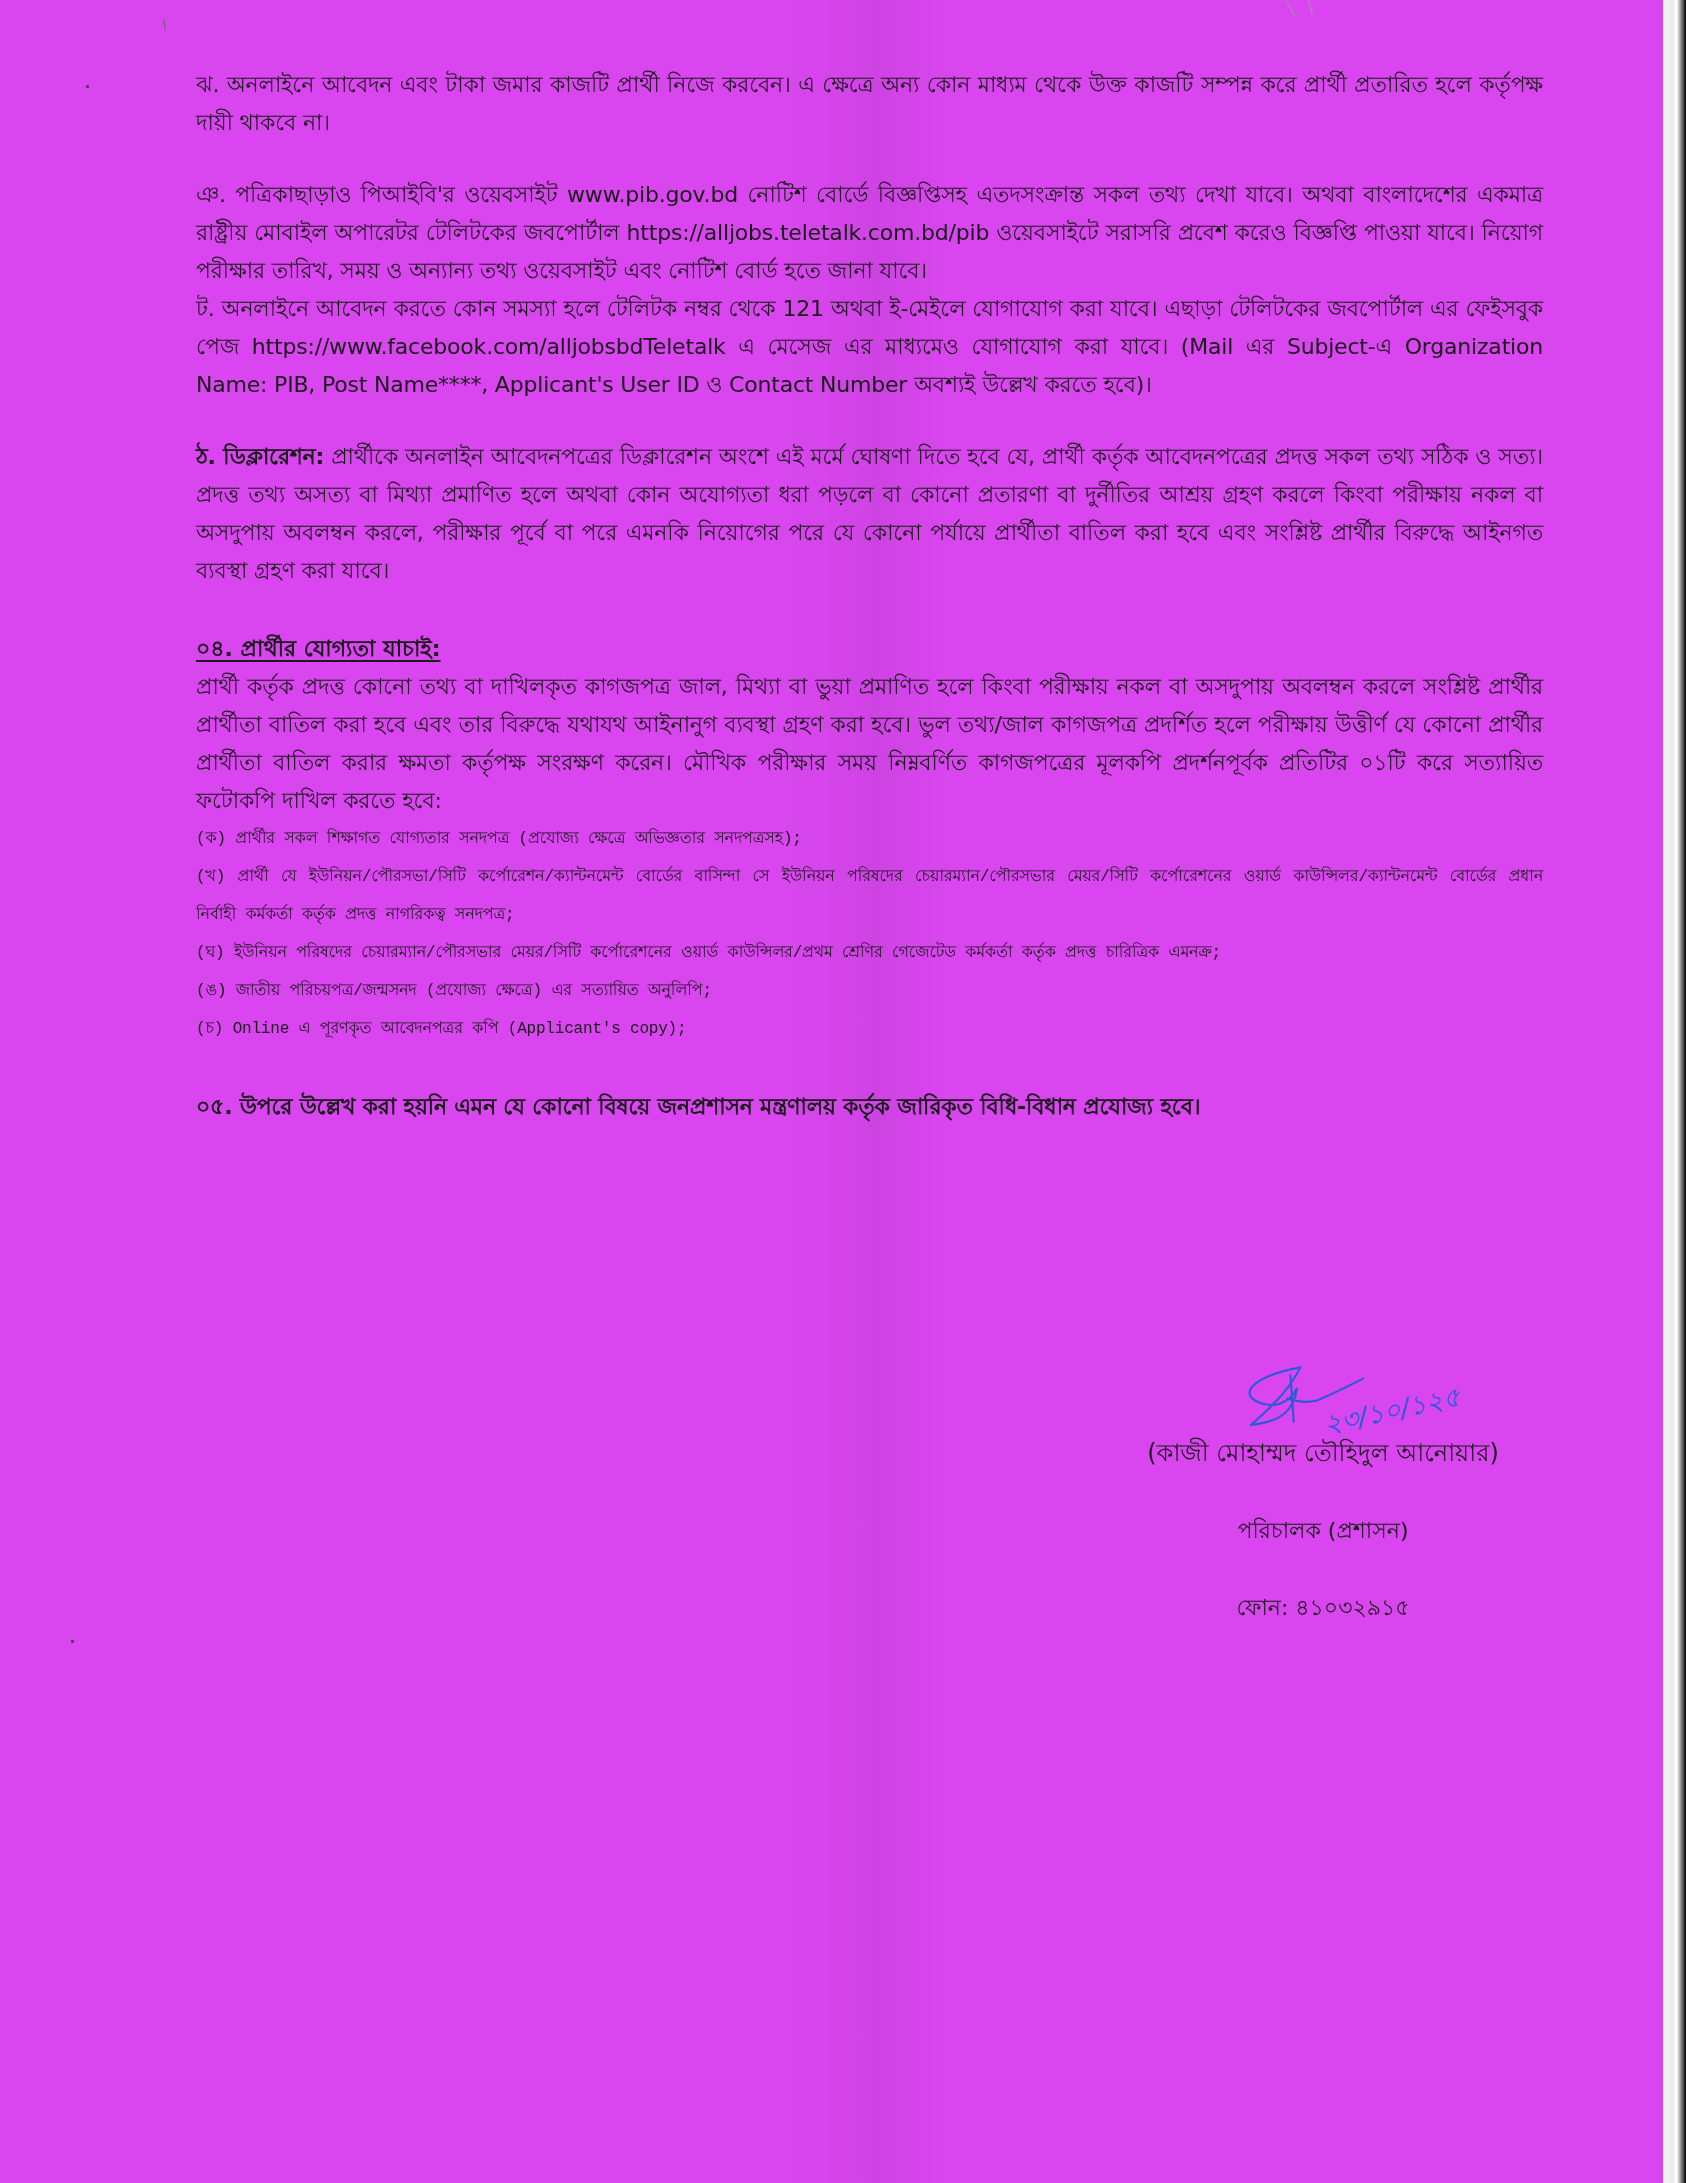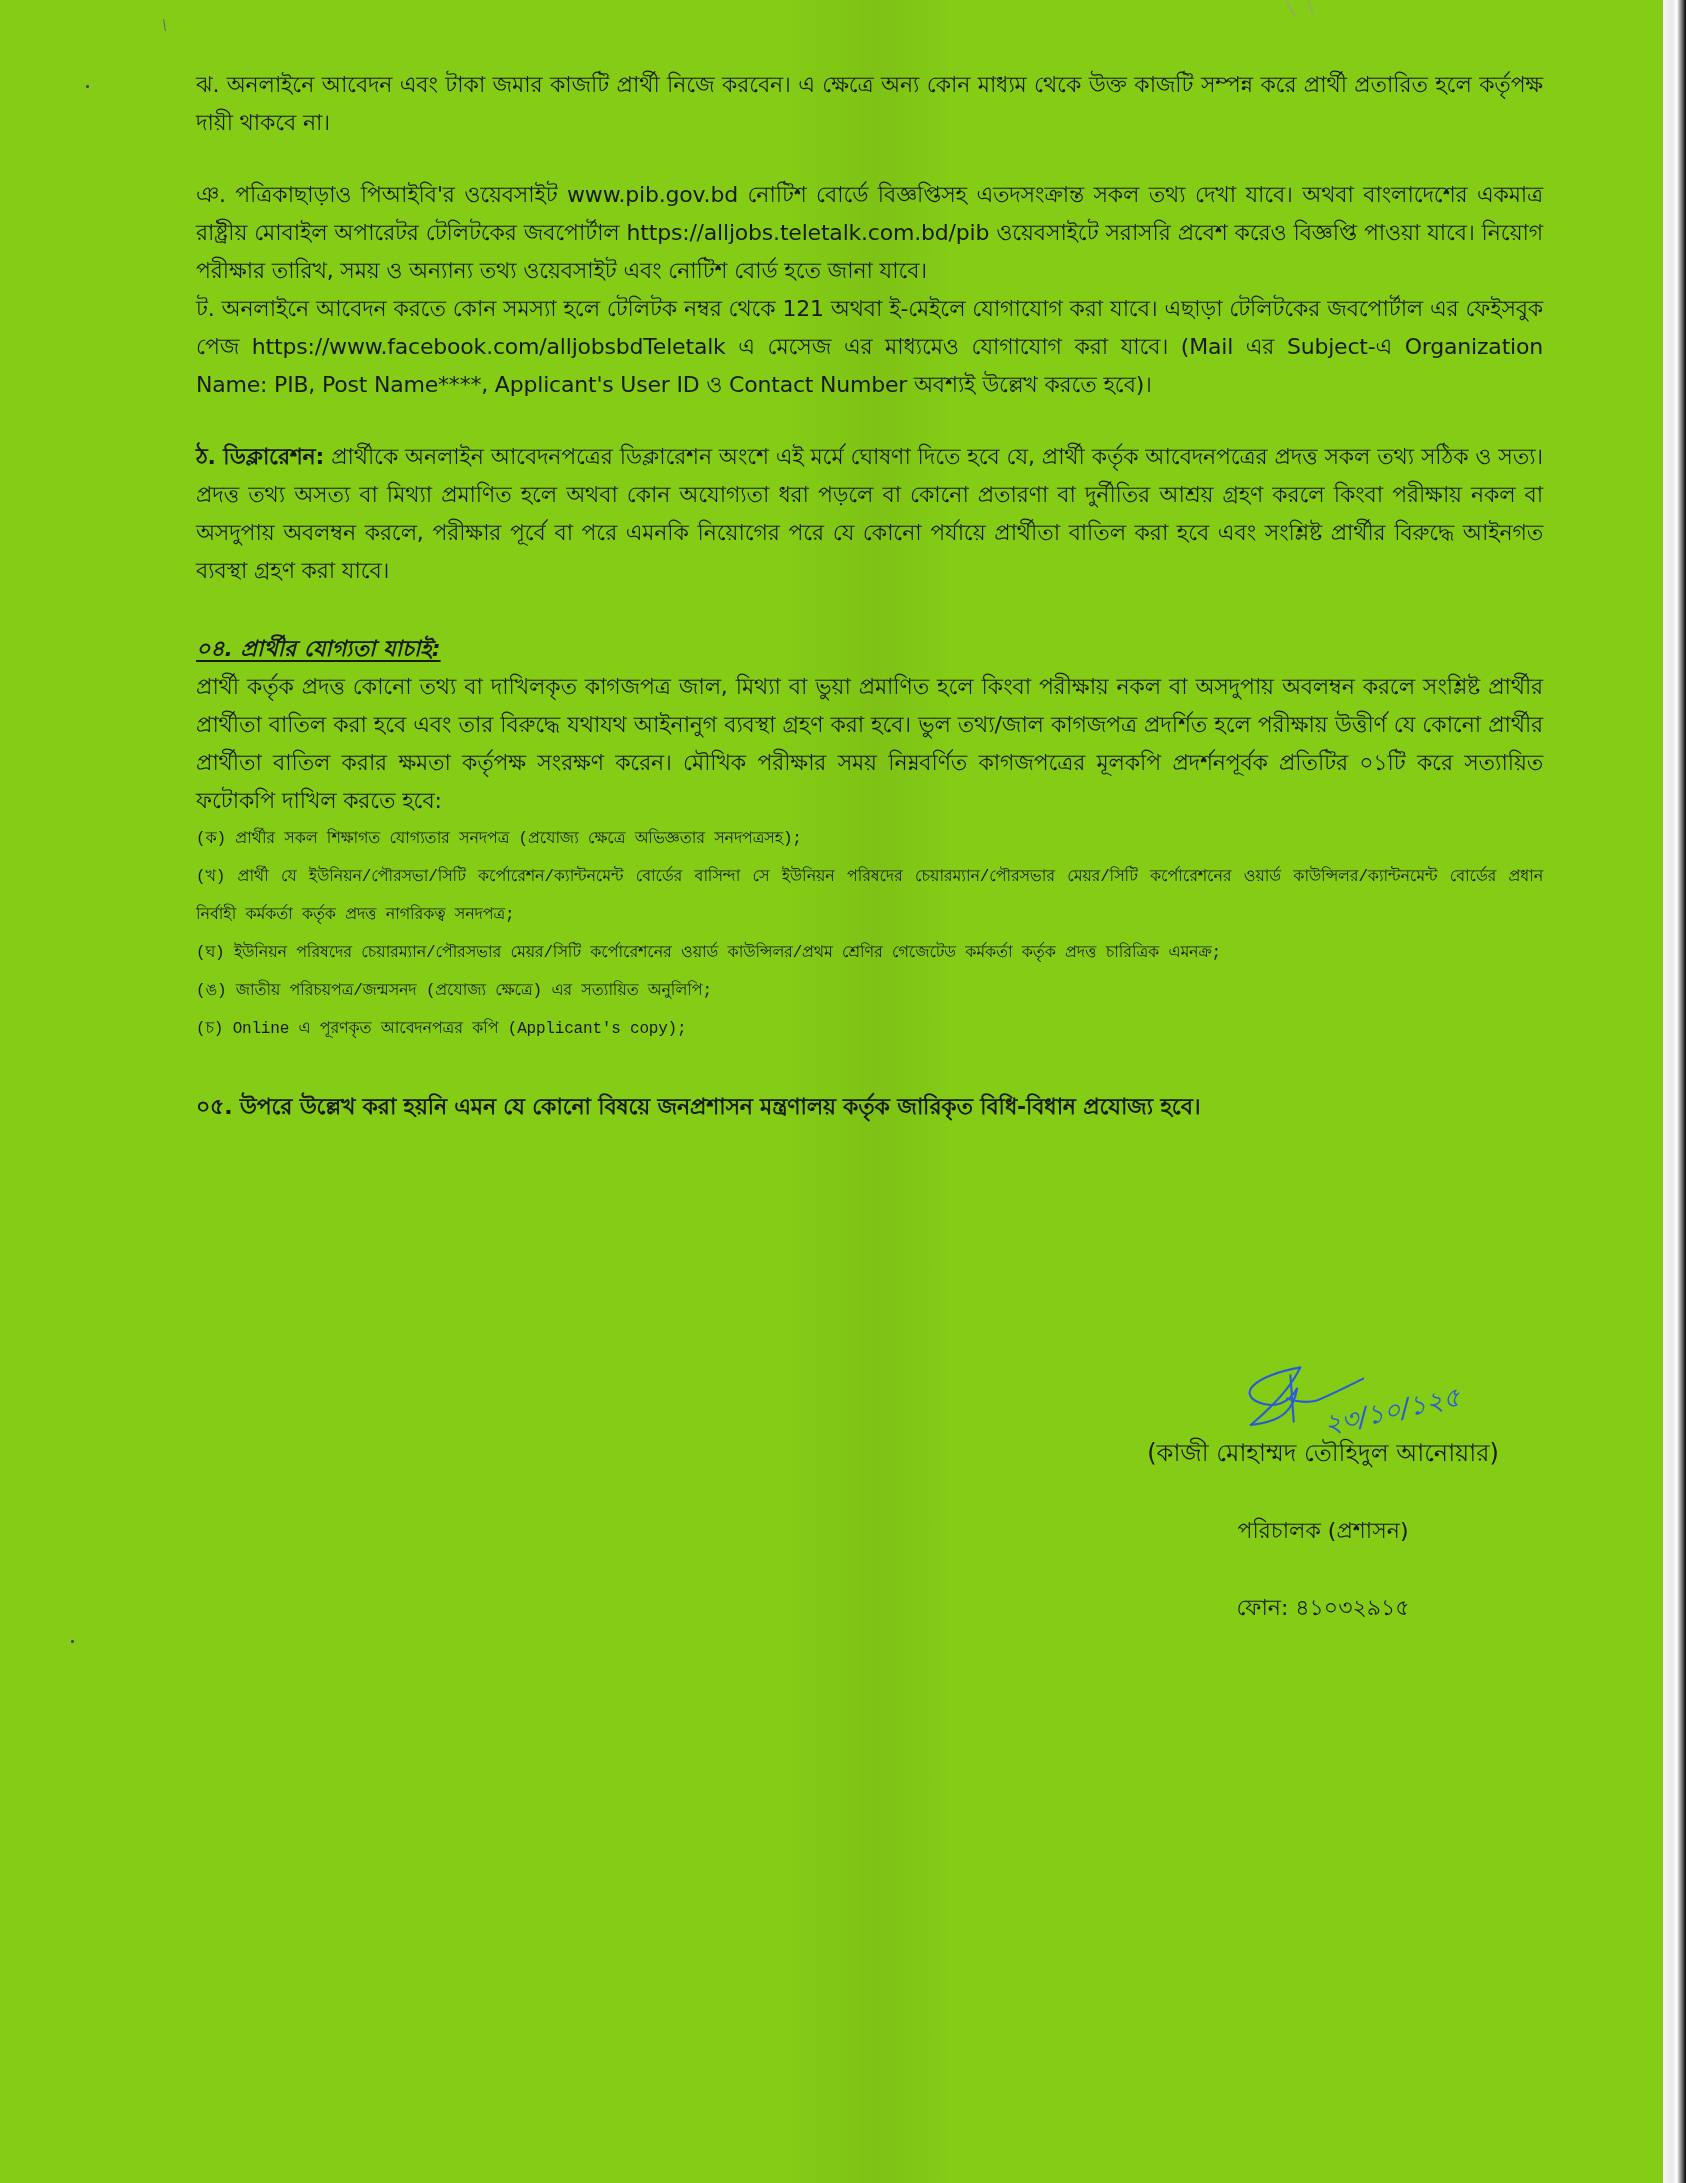--- a/index.html
+++ b/index.html
@@ -12,21 +12,21 @@
     height: 2183px;
     position: relative;
     overflow: hidden;
     font-family: "DejaVu Sans", "Liberation Sans", sans-serif;
     color: #1a1a1a;
   }
   .page {
     position: absolute;
     left: 0; top: 0;
     width: 1687px; height: 2183px;
-    background: #84cc16;
+    background: #d946ef;
   }
   
   .fold {
     position: absolute;
     left: 780px; top: 0;
     width: 172px; height: 2183px;
     background: linear-gradient(90deg, rgba(0,0,0,0) 0%, rgba(0,0,0,0.035) 45%, rgba(0,0,0,0.05) 55%, rgba(0,0,0,0) 100%);
     pointer-events: none;
   }
   .right-shadow {
@@ -58,21 +58,20 @@
   .gap-l { height: 40px; }
   .bold { font-weight: bold; }
   .heading-underline {
     font-weight: bold;
     text-decoration: underline;
     text-decoration-thickness: 2px;
     text-underline-offset: 4px;
     font-size: 22px;
     line-height: 38px;
     margin: 0;
-    font-style: italic;
   }
   .list-item {
     font-size: 16px;
     line-height: 38px;
     margin: 0;
     text-align: justify;
     letter-spacing: -0.2px;
     font-family: Liberation Mono, monospace;
   }
   .signature-block {

